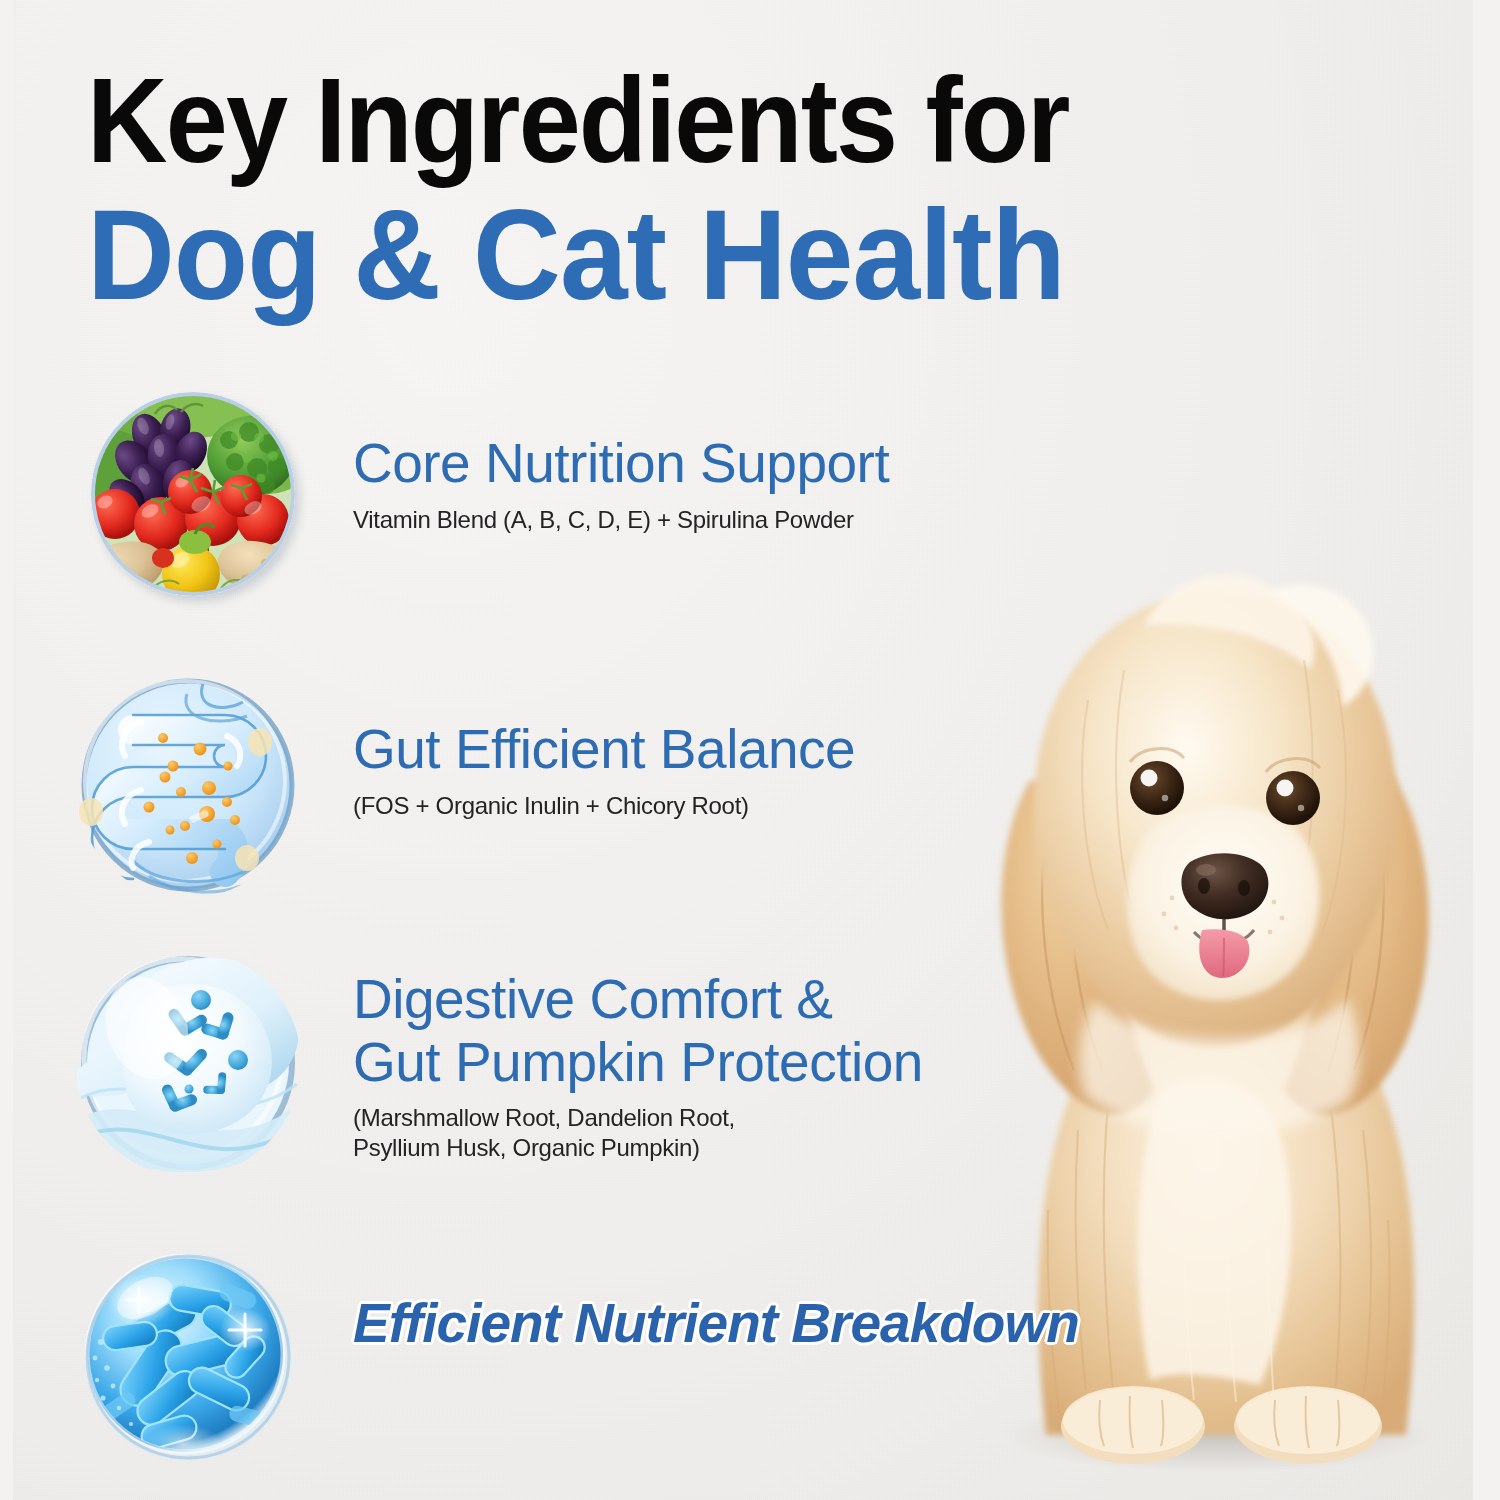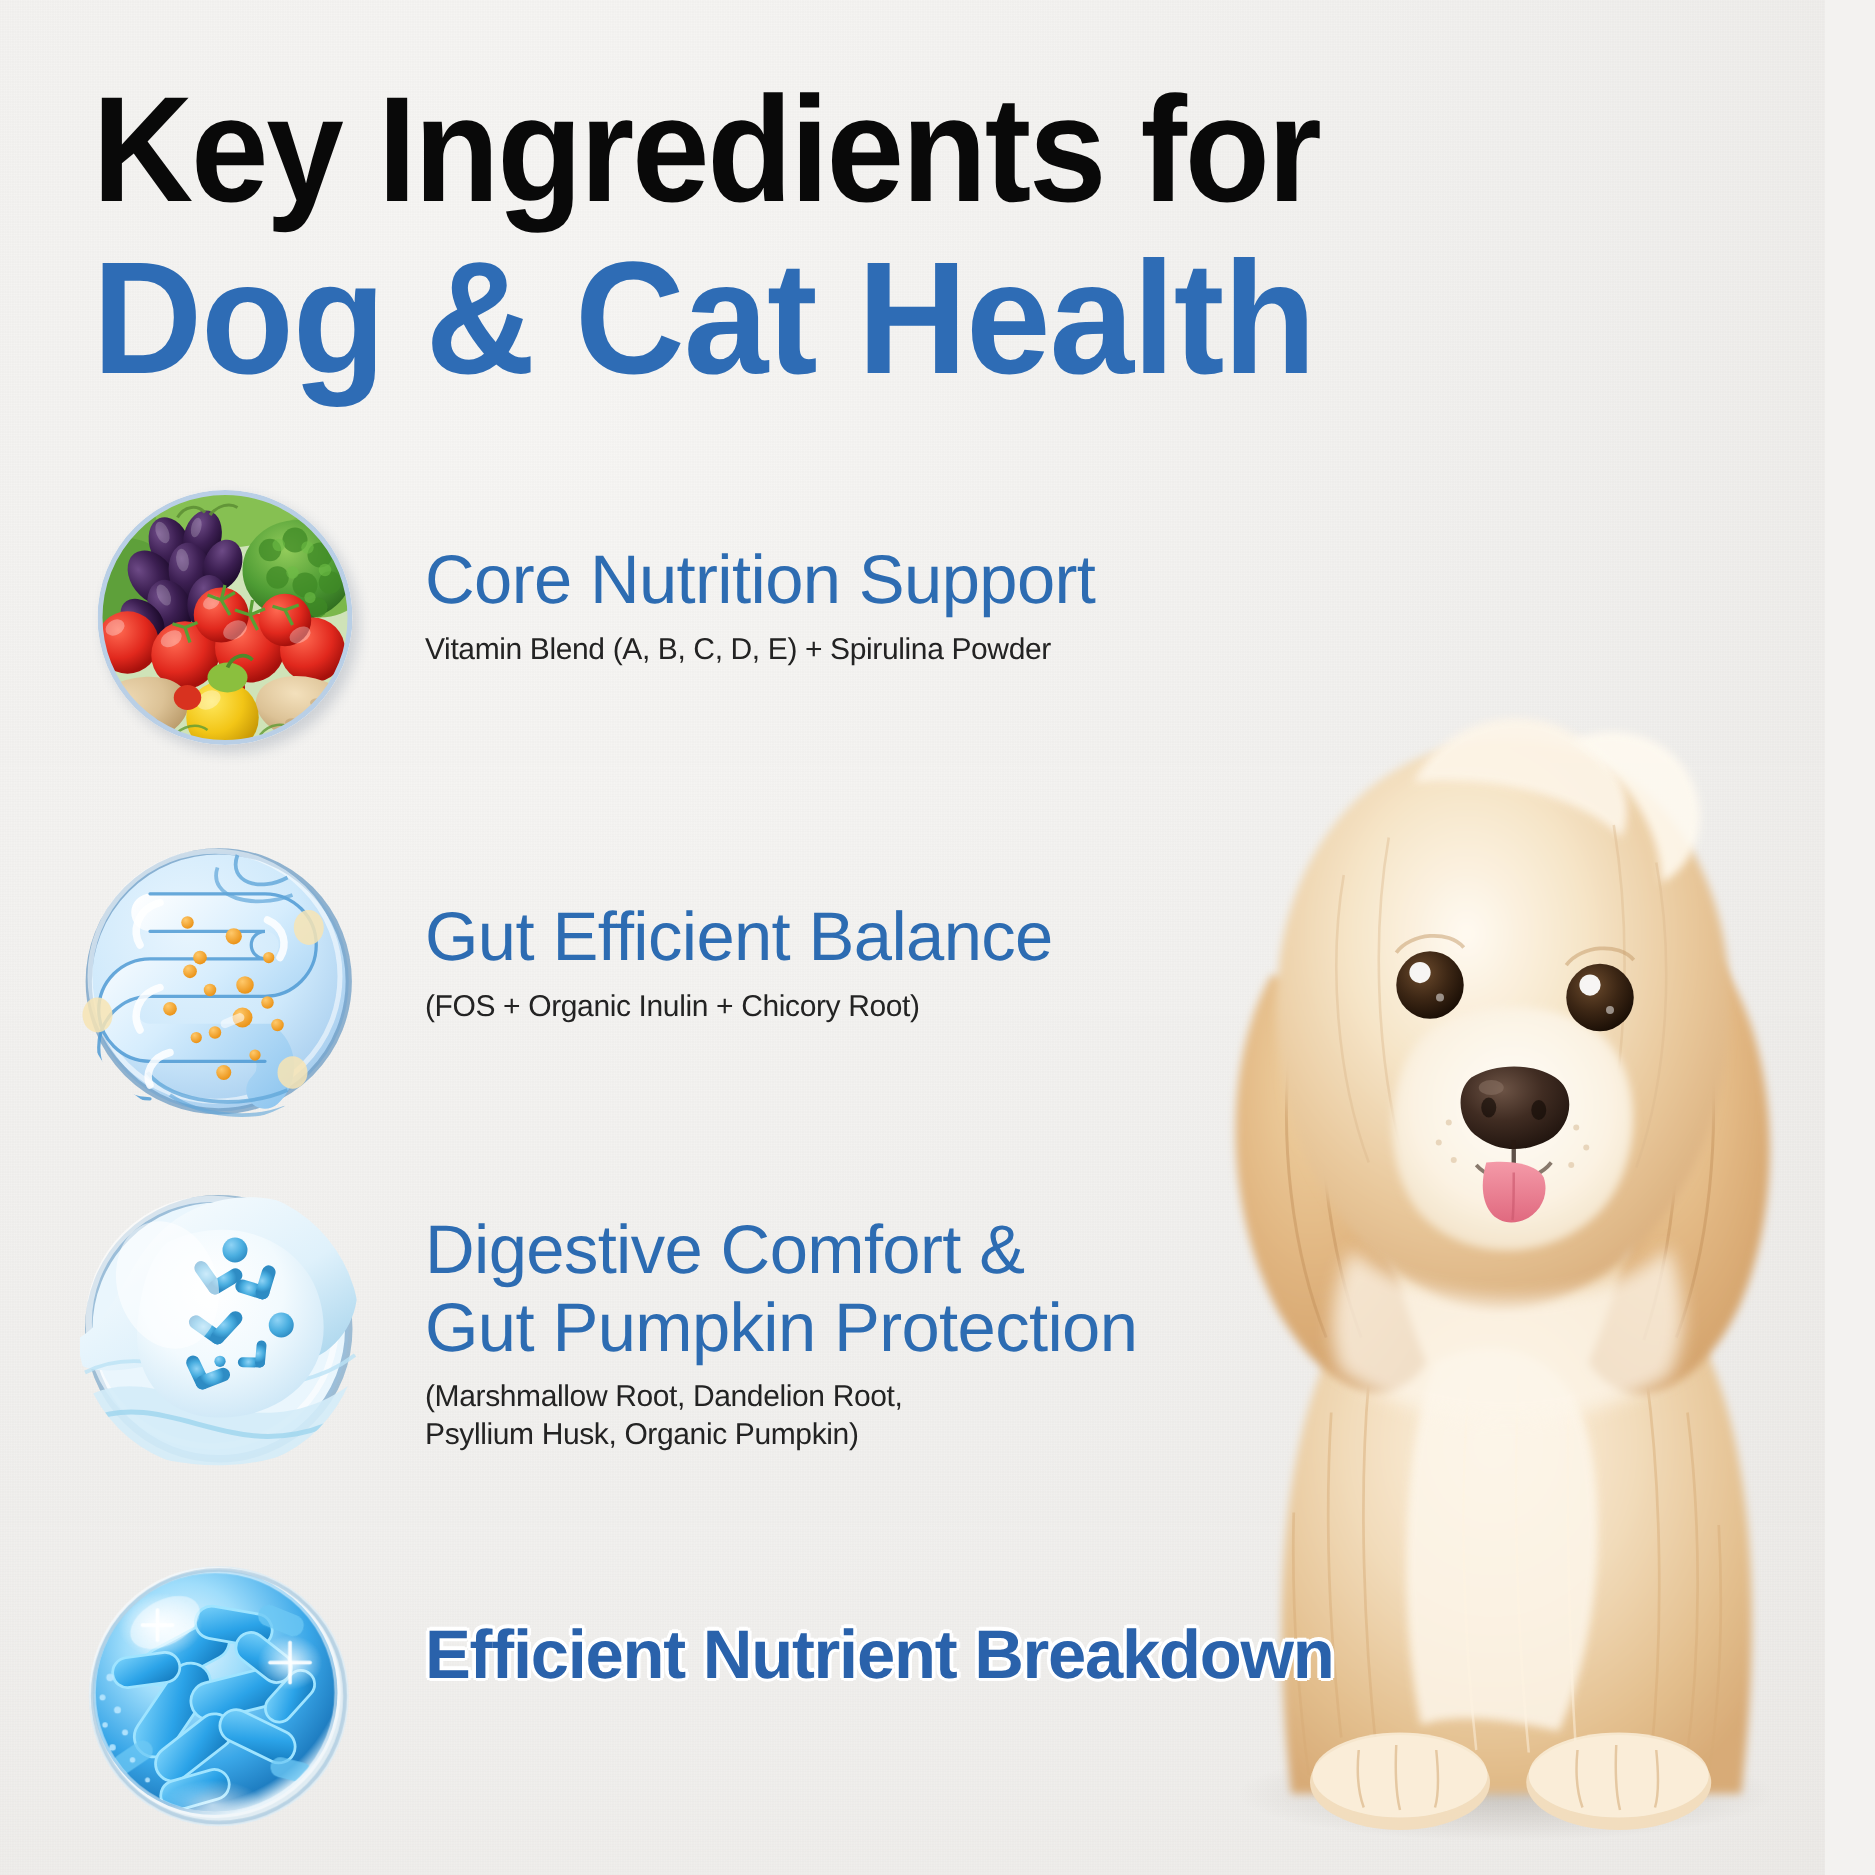--- a/index.html
+++ b/index.html
@@ -8,20 +8,21 @@
     font-family:"Liberation Sans", sans-serif;
     background:#f3f2f0;
     overflow:hidden;
   }
   #canvas{
     position:relative;
     width:1460px;height:1500px;
     background:
       radial-gradient(ellipse at 30% 20%, #f7f6f4 0%, #f1f0ee 55%, #eceae7 100%);
     overflow:hidden;
+    margin-left:13px;
   }
   
   #grain{
     position:absolute;inset:0;
     pointer-events:none;
     opacity:.5;
     background-image:
       repeating-linear-gradient(0deg, rgba(0,0,0,.016) 0 1px, rgba(255,255,255,.018) 1px 2px),
       repeating-linear-gradient(90deg, rgba(0,0,0,.014) 0 1px, rgba(255,255,255,.02) 1px 2px);
   }
@@ -617,18 +618,18 @@
               <path d="M150 82 L182 82"></path>
             <path d="M60 40 L60 64"></path>
               <path d="M48 52 L72 52"></path>
           </g>
         </g>
         <circle cx="106" cy="106" r="98" fill="none" stroke="#ffffff" stroke-width="5" opacity=".55"></circle>
         <circle cx="109" cy="109" r="101" fill="none" stroke="#a8c8dd" stroke-width="3" opacity=".7"></circle>
         <ellipse cx="66" cy="50" rx="30" ry="18" fill="#ffffff" opacity=".45" transform="rotate(-28 66 50)"></ellipse>
       </svg>
     </div>
-    <div class="ftext" style="top:44px;position:absolute;">
+    <div class="ftext" style="top:44px;position:absolute;font-style:italic;">
       <div class="fhead outlined">Efficient Nutrient Breakdown</div>
     </div>
   </div>
 
 </div>
 
 </body></html>

